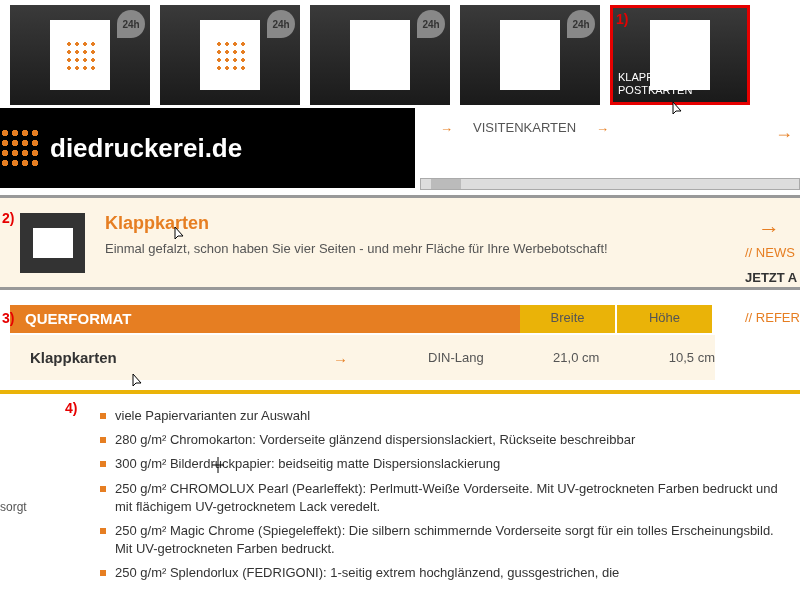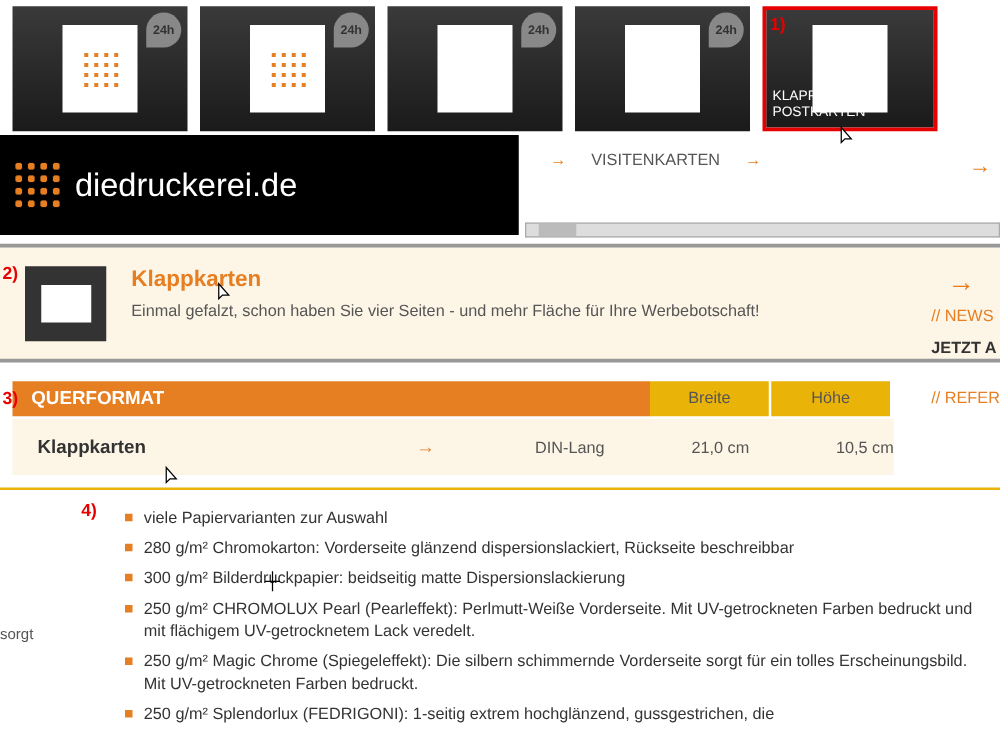--- a/index.html
+++ b/index.html
@@ -6,21 +6,21 @@
 body{font-family:Arial,sans-serif;font-size:13px;color:#333;background:#fff;width:800px;height:600px;overflow:hidden;position:relative}
 .top-row{display:flex;gap:10px;padding:5px 10px;background:#fff}
 .tile{width:140px;height:100px;background:linear-gradient(#3a3a3a,#1a1a1a);position:relative;display:flex;align-items:center;justify-content:center}
 .tile-badge{position:absolute;top:5px;right:5px;width:28px;height:28px;background:#888;border-radius:50% 50% 50% 0;display:flex;align-items:center;justify-content:center;font-size:10px;font-weight:bold;color:#333}
 .tile-icon{width:60px;height:70px;background:#fff;position:relative}
 .tile-icon.fold::before{content:"";position:absolute;left:-8px;top:8px;width:60px;height:70px;background:#e8e8e8;z-index:-1}
 .tile-icon .dots{position:absolute;top:20px;left:15px;width:30px;height:30px;background:radial-gradient(circle,#e67e22 2px,transparent 2px);background-size:8px 8px}
 .tile.selected{border:3px solid #e60000}
 .tile-num{position:absolute;top:3px;left:3px;color:#e60000;font-weight:bold;font-size:14px}
 .tile-label{position:absolute;bottom:5px;left:5px;color:#fff;font-size:11px;line-height:1.2}
-.logo{width:415px;height:80px;background:#000;color:#fff;display:flex;align-items:center;padding-left:10px;font-size:26px;font-weight:normal;position:absolute;top:108px;left:0}
+.logo{width:415px;height:80px;background:#000;color:#fff;display:flex;align-items:center;font-size:26px;font-weight:bold;position:absolute;top:108px;left:0}
 .logo-dots{display:inline-block;width:40px;height:40px;margin-right:10px;position:relative}
 .logo-dots::before{content:"";position:absolute;width:100%;height:100%;background:radial-gradient(circle,#e67e22 3px,transparent 3px);background-size:10px 10px}
 .nav-links{position:absolute;top:120px;left:440px;display:flex;gap:20px;align-items:center}
 .nav-link{color:#555;font-size:13px;display:flex;align-items:center;gap:5px}
 .arrow-r{color:#e67e22;font-weight:bold}
 .scroll-bar{position:absolute;top:178px;left:420px;right:0;height:12px;background:#ddd;border:1px solid #aaa}
 .scroll-thumb{width:30px;height:100%;background:#bbb;margin-left:10px}
 .panel2{position:absolute;top:195px;left:0;right:0;height:95px;background:#fdf5e6;display:flex;padding:15px 20px;gap:20px;border-top:3px solid #999;border-bottom:3px solid #999}
 .num2{position:absolute;top:210px;left:2px;color:#e60000;font-weight:bold;font-size:14px;z-index:10}
 .panel2-thumb{width:65px;height:60px;background:#333;display:flex;align-items:center;justify-content:center}
@@ -31,21 +31,21 @@
 .panel2-arrow{color:#e67e22;font-size:22px;font-weight:bold;align-self:flex-start}
 .side-news{position:absolute;top:240px;right:0;width:55px;font-size:13px}
 .side-news div{padding:5px 0}
 .orange-bar{position:absolute;top:305px;left:10px;width:510px;height:28px;background:#e67e22;color:#fff;font-weight:bold;padding:5px 15px;font-size:15px}
 .num3{position:absolute;top:310px;left:2px;color:#e60000;font-weight:bold;font-size:14px;z-index:10}
 .table-head{position:absolute;top:305px;left:520px;display:flex}
 .th{width:95px;height:28px;background:#eab308;color:#555;text-align:center;padding:5px;font-weight:normal;margin-right:2px}
 .table-row{position:absolute;top:335px;left:10px;right:85px;height:45px;background:#fdf5e6;display:flex;align-items:center}
 .tr-name{width:370px;padding-left:20px;font-weight:bold;font-size:15px;color:#333;display:flex;align-items:center;justify-content:space-between;padding-right:20px}
 .tr-cell{width:120px;text-align:right;color:#555}
-.panel4{position:absolute;top:390px;left:0;right:0;bottom:0;border-top:2px solid #eab308;padding:10px 20px 10px 100px}
+.panel4{position:absolute;top:390px;left:0;right:0;bottom:0;border-top:4px solid #eab308;padding:10px 20px 10px 100px}
 .num4{position:absolute;top:400px;left:65px;color:#e60000;font-weight:bold;font-size:14px;z-index:10}
 .bullet-list{list-style:none}
 .bullet-list li{padding:3px 0 3px 15px;position:relative;color:#333;line-height:1.4}
 .bullet-list li::before{content:"";position:absolute;left:0;top:9px;width:6px;height:6px;background:#e67e22}
 .side-frag{position:absolute;top:500px;left:0;width:50px;color:#555;font-size:12px}
 .cursor{position:absolute;width:16px;height:20px;pointer-events:none;z-index:100}
 .cursor svg{width:100%;height:100%}
 </style>
 </head>
 <body>

